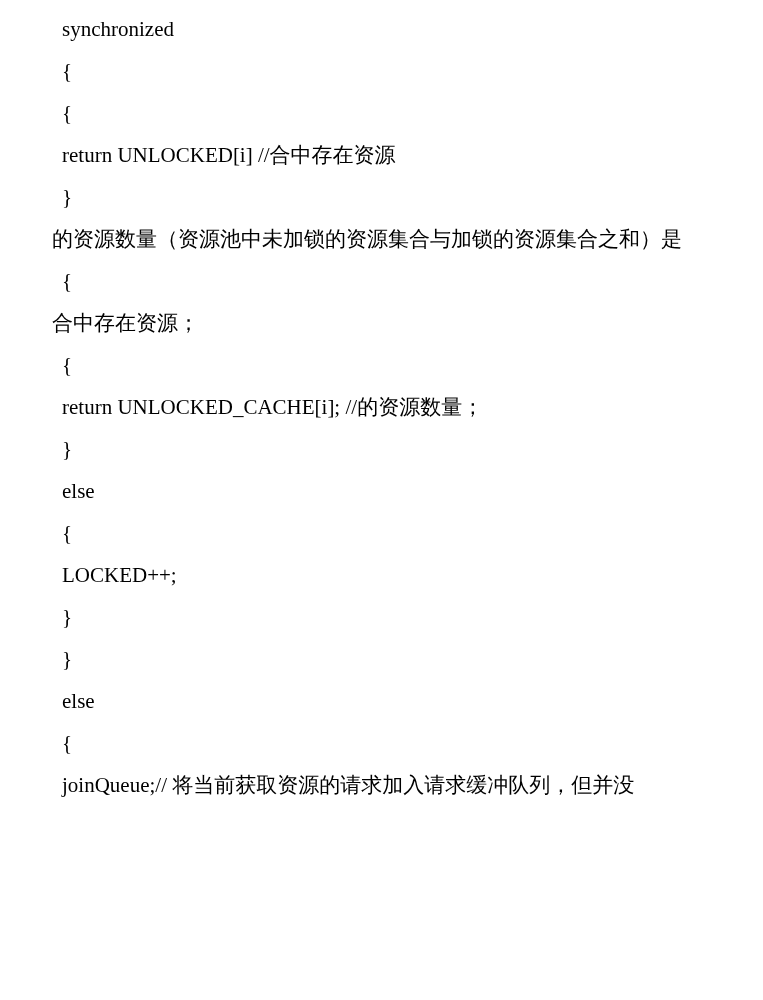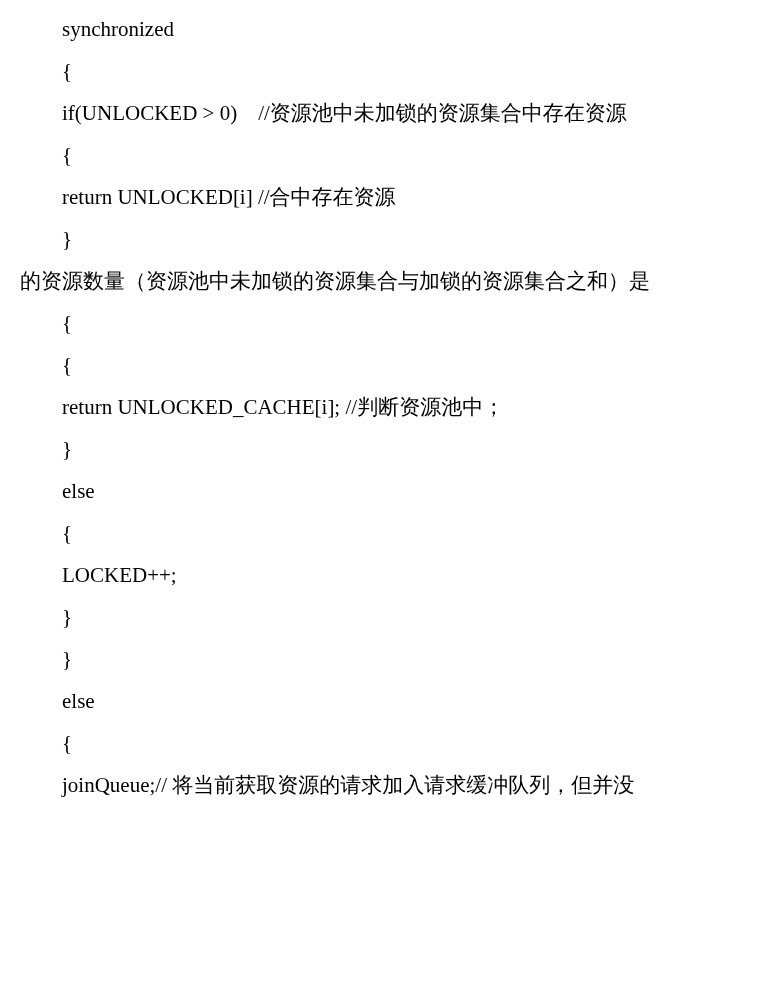--- a/index.html
+++ b/index.html
@@ -17,36 +17,37 @@
   }
   .line {
     white-space: pre-wrap;
     word-break: break-all;
   }
   .indent {
     padding-left: 42px;
   }
   .noindent {
     padding-left: 0;
+    margin-left: 32px;
   }
 </style>
 </head>
 <body>
 
 <div class="page" id="page-root">
     <div class="line indent">synchronized</div>
     <div class="line indent">{</div>
-    <div class="line indent">if(UNLOCKED &gt; 0)    //资源池中未加锁的资源集合中存在资源</div>
     <div class="line indent">{</div>
     <div class="line indent">return UNLOCKED[i] //合中存在资源</div>
     <div class="line indent">}</div>
     <div class="line noindent">的资源数量（资源池中未加锁的资源集合与加锁的资源集合之和）是</div>
     <div class="line indent">{</div>
+    <div class="line noindent">合中存在资源；</div>
     <div class="line indent">{</div>
-    <div class="line indent">return UNLOCKED_CACHE[i]; //判断资源池中；</div>
+    <div class="line indent">return UNLOCKED_CACHE[i]; //的资源数量；</div>
     <div class="line indent">}</div>
     <div class="line indent">else</div>
     <div class="line indent">{</div>
     <div class="line indent">LOCKED++;</div>
     <div class="line indent">}</div>
     <div class="line indent">}</div>
     <div class="line indent">else</div>
     <div class="line indent">{</div>
     <div class="line indent">joinQueue;// 将当前获取资源的请求加入请求缓冲队列，但并没</div>
   </div>

